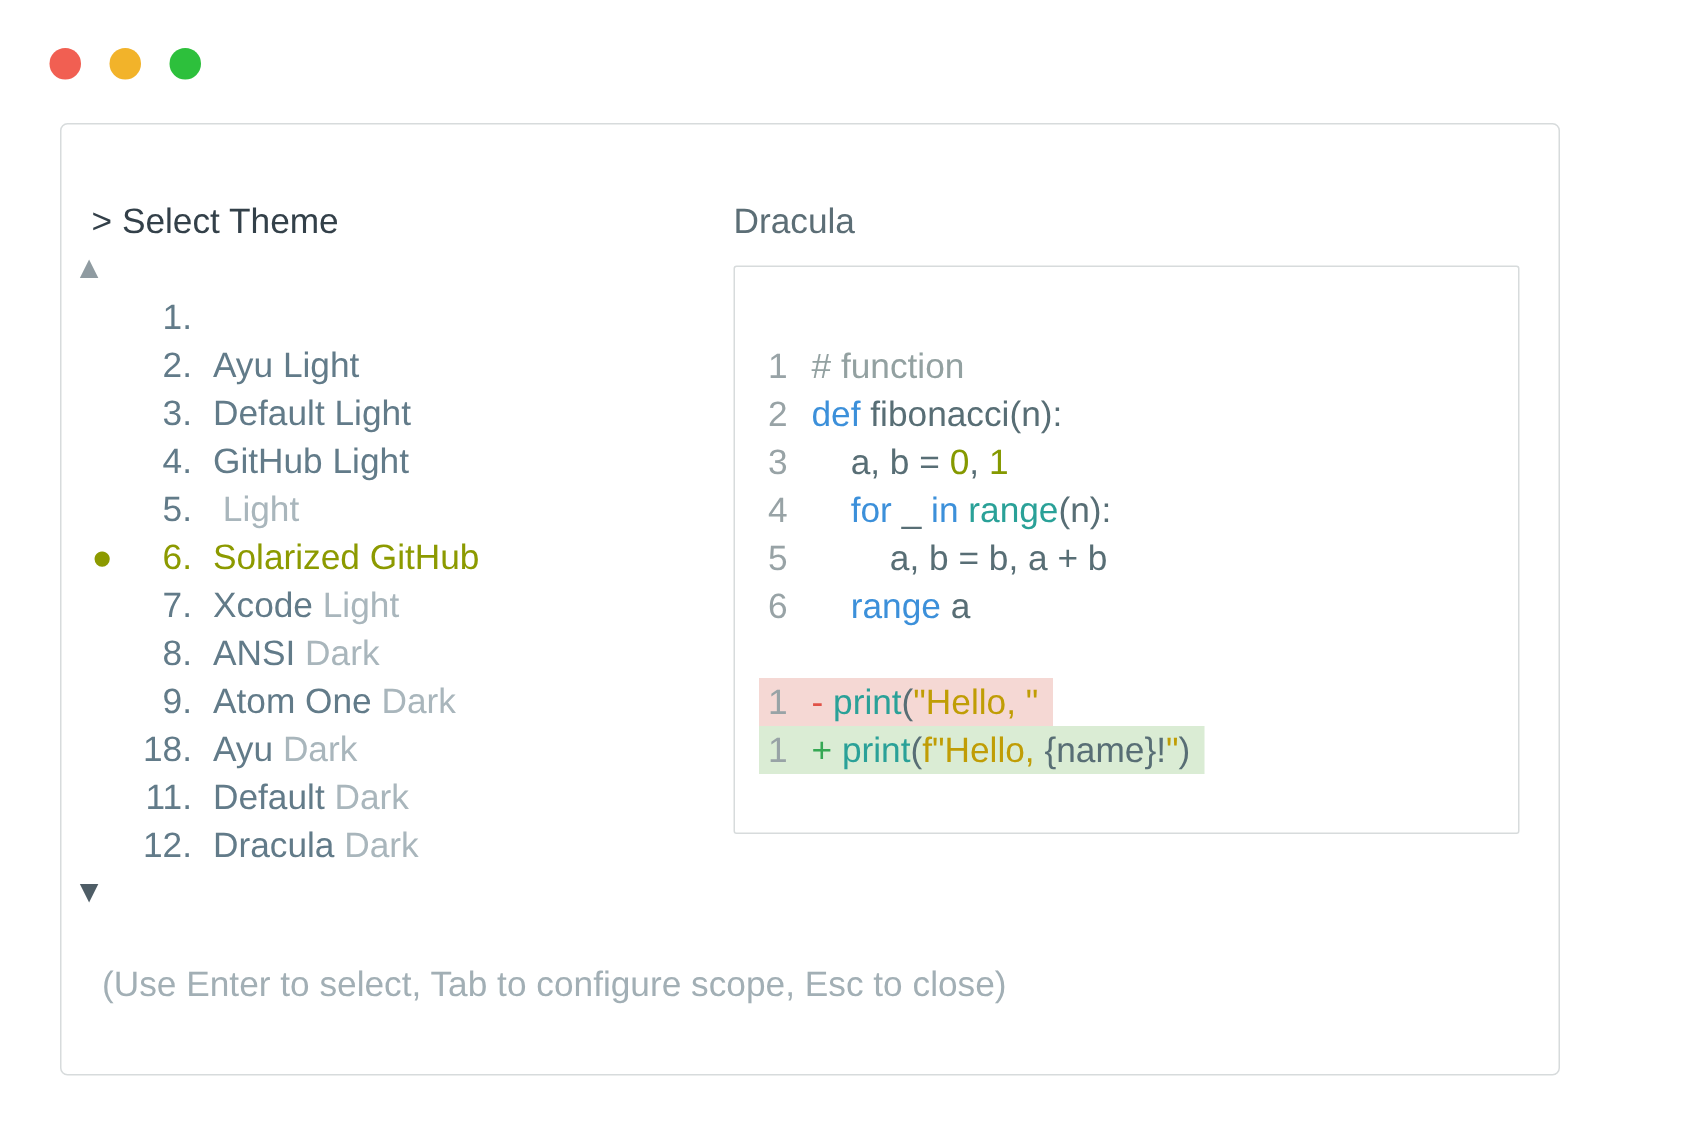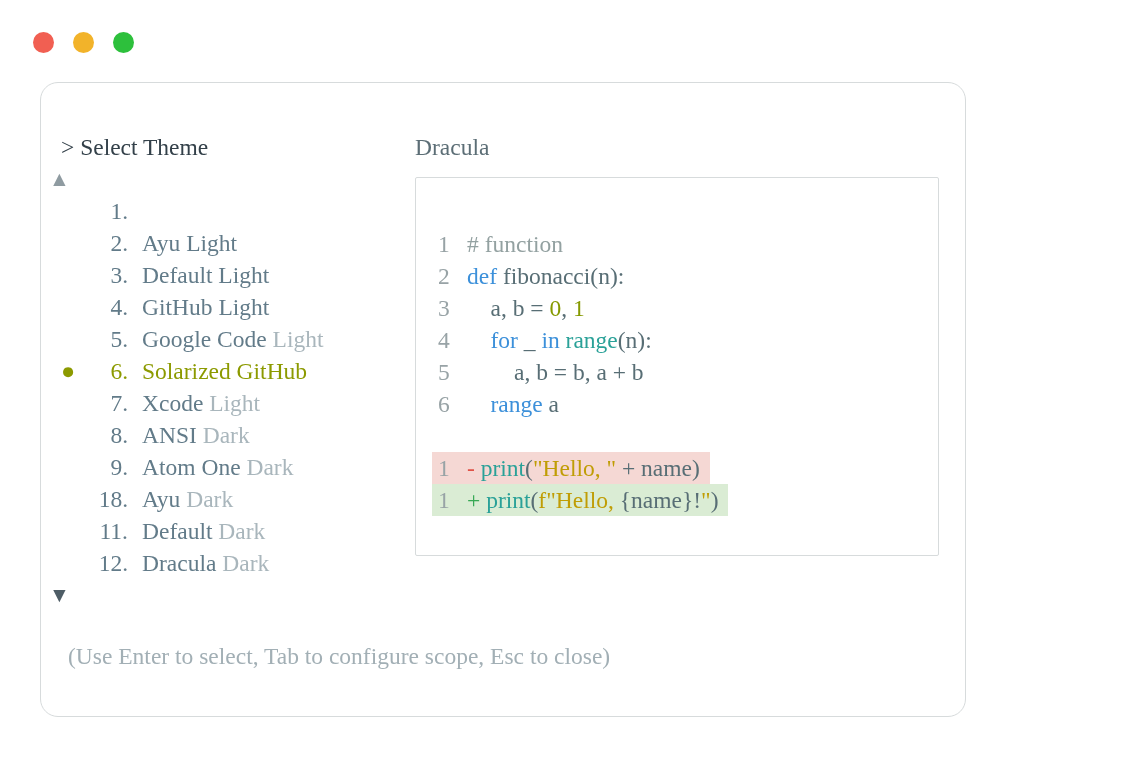--- a/index.html
+++ b/index.html
@@ -3,23 +3,23 @@
 <meta charset="utf-8">
 <style>
   html,body{margin:0;padding:0;background:#ffffff;width:1129px;height:757px;overflow:hidden;}
   *{box-sizing:border-box;}
   .traffic{position:absolute;left:33px;top:32px;display:flex;gap:19px;}
   .light{width:21px;height:21px;border-radius:50%;}
   .light.red{background:var(--trafficRed);}
   .light.yellow{background:var(--trafficYellow);}
   .light.green{background:var(--trafficGreen);}
 
-  .panel{position:absolute;left:40px;top:82px;width:926px;height:635px;
-         border:1.5px solid #d7dbdc;border-radius:18px;background:#fff;
-         font-family:Liberation Serif, serif;font-size:23.5px;line-height:32px;}
+  .panel{position:absolute;left:40px;top:82px;width:1000px;height:635px;
+         border:1.5px solid #d7dbdc;border-radius:5px;background:#fff;
+         font-family:Liberation Sans, sans-serif;font-size:23.5px;line-height:32px;}
   .content{display:grid;grid-template-columns:1fr 524px;padding:48px 26px 0 20px;}
 
   .prompt{color:var(--dark);white-space:pre;}
   .arrow{margin-left:-12px;font-size:21px;}
   .arrow.up{color:#8f9ba1;}
   .arrow.down{color:#4e5d66;}
 
   .trow{display:flex;white-space:pre;}
   .tmark{width:24px;flex:none;color:var(--olive);}
   .tnum{width:43px;flex:none;text-align:right;}
@@ -56,21 +56,21 @@
 <div class="panel">
   <div class="content">
     <div class="left">
       <div class="prompt">&gt; Select Theme</div>
       <div class="arrow up">▲</div>
       <div id="theme-list">
           <div class="trow"><span class="tmark"> </span><span class="tnum">1.</span><span class="tsp"></span></div>
           <div class="trow"><span class="tmark"> </span><span class="tnum">2.</span><span class="tsp"></span><span class="tname">Ayu Light</span></div>
           <div class="trow"><span class="tmark"> </span><span class="tnum">3.</span><span class="tsp"></span><span class="tname">Default Light</span></div>
           <div class="trow"><span class="tmark"> </span><span class="tnum">4.</span><span class="tsp"></span><span class="tname">GitHub Light</span></div>
-          <div class="trow"><span class="tmark"> </span><span class="tnum">5.</span><span class="tsp"></span><span class="tname">Google Code</span><span class="tvariant"> Light</span></div>
+          <div class="trow"><span class="tmark"> </span><span class="tnum">5.</span><span class="tsp"></span><span class="tvariant"> Light</span></div>
           <div class="trow selected"><span class="tmark">●</span><span class="tnum">6.</span><span class="tsp"></span><span class="tname">Solarized GitHub</span></div>
           <div class="trow"><span class="tmark"> </span><span class="tnum">7.</span><span class="tsp"></span><span class="tname">Xcode</span><span class="tvariant"> Light</span></div>
           <div class="trow"><span class="tmark"> </span><span class="tnum">8.</span><span class="tsp"></span><span class="tname">ANSI</span><span class="tvariant"> Dark</span></div>
           <div class="trow"><span class="tmark"> </span><span class="tnum">9.</span><span class="tsp"></span><span class="tname">Atom One</span><span class="tvariant"> Dark</span></div>
           <div class="trow"><span class="tmark"> </span><span class="tnum">18.</span><span class="tsp"></span><span class="tname">Ayu</span><span class="tvariant"> Dark</span></div>
           <div class="trow"><span class="tmark"> </span><span class="tnum">11.</span><span class="tsp"></span><span class="tname">Default</span><span class="tvariant"> Dark</span></div>
           <div class="trow"><span class="tmark"> </span><span class="tnum">12.</span><span class="tsp"></span><span class="tname">Dracula</span><span class="tvariant"> Dark</span></div>
         </div>
       <div class="arrow down">▼</div>
     </div>
@@ -78,20 +78,20 @@
       <div class="preview-label">Dracula</div>
       <div class="preview-box">
         <div id="code-lines">
             <div class="cline"><span class="ln">1</span><span class="c-comment"># function</span></div>
             <div class="cline"><span class="ln">2</span><span class="c-keyword">def</span><span class="c-slate"> fibonacci(n):</span></div>
             <div class="cline"><span class="ln">3</span><span class="c-slate">    a, b = </span><span class="c-number">0</span><span class="c-slate">, </span><span class="c-number">1</span></div>
             <div class="cline"><span class="ln">4</span><span class="c-slate">    </span><span class="c-keyword">for</span><span class="c-slate"> _ </span><span class="c-keyword">in</span><span class="c-slate"> </span><span class="c-builtin">range</span><span class="c-slate">(n):</span></div>
             <div class="cline"><span class="ln">5</span><span class="c-slate">        a, b = b, a + b</span></div>
             <div class="cline"><span class="ln">6</span><span class="c-slate">    </span><span class="c-keyword">range</span><span class="c-slate"> a</span></div>
             <div class="cline"></div>
-            <div class="cline removed"><span class="ln">1</span><span class="c-diffMinus">- </span><span class="c-builtin">print</span><span class="c-slate">(</span><span class="c-string">"Hello, "</span><span class="c-slate"> + name)</span></div>
+            <div class="cline removed"><span class="ln">1</span><span class="c-diffMinus">- </span><span class="c-builtin">print</span><span class="c-slate">(</span><span class="c-string">"Hello, "</span></div>
             <div class="cline added"><span class="ln">1</span><span class="c-diffPlus">+ </span><span class="c-builtin">print</span><span class="c-slate">(</span><span class="c-string">f"Hello, </span><span class="c-slate">{name}</span><span class="c-slate">!</span><span class="c-string">"</span><span class="c-slate">)</span></div>
           </div>
       </div>
     </div>
   </div>
   <div class="footer">(Use Enter to select, Tab to configure scope, Esc to close)</div>
 </div>
 
 </body></html>

